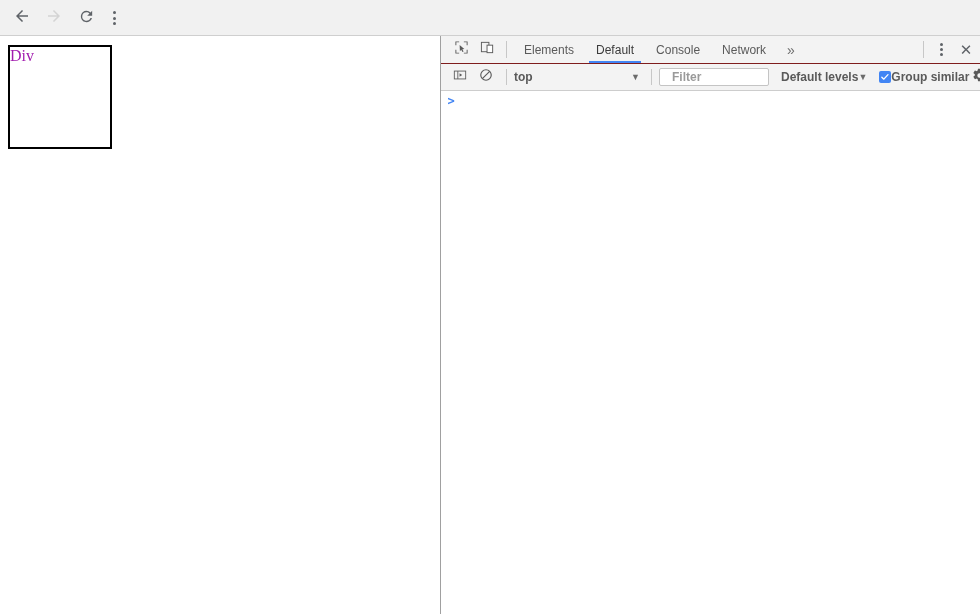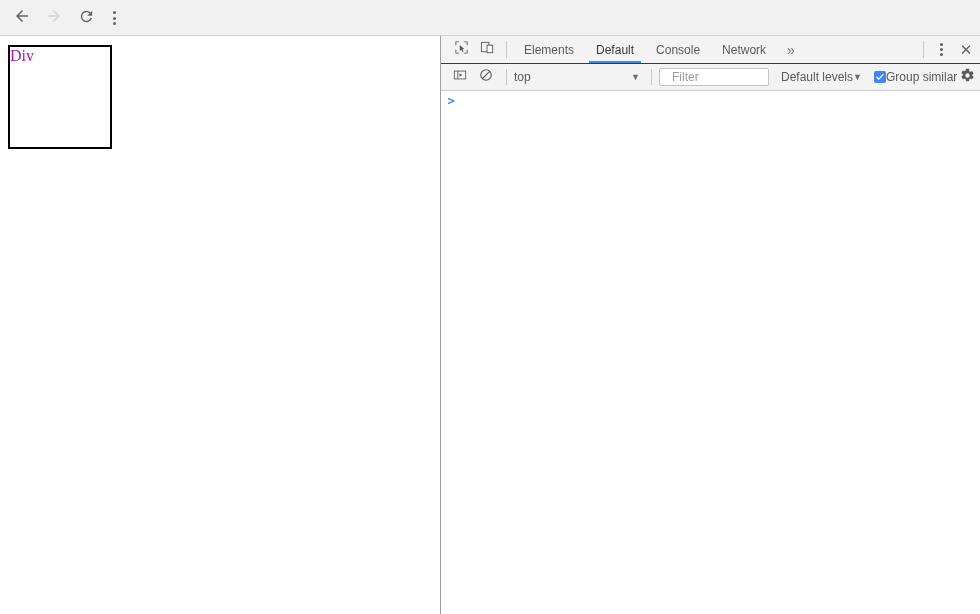--- a/index.html
+++ b/index.html
@@ -217,20 +217,21 @@
   .dt-kebab .dot3 { background: #5f6368; margin: 1.1px 0; }
 
   
   .dt-filterbar {
     height: 26px;
     background: #f3f3f3;
     border-bottom: 1px solid #cdcdcd;
     display: flex;
     align-items: center;
     flex: none;
+    font-weight: bold;
   }
   .fb-icon {
     width: 26px;
     height: 26px;
     display: flex;
     align-items: center;
     justify-content: center;
     flex: none;
   }
   .fb-icon.first { margin-left: 6px; }

